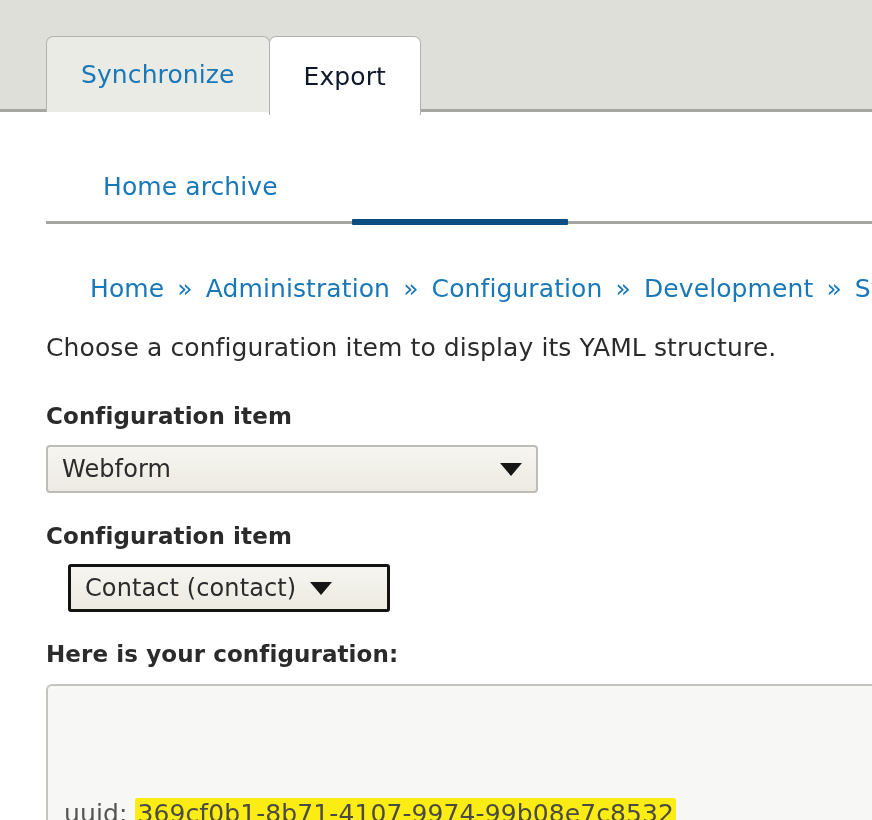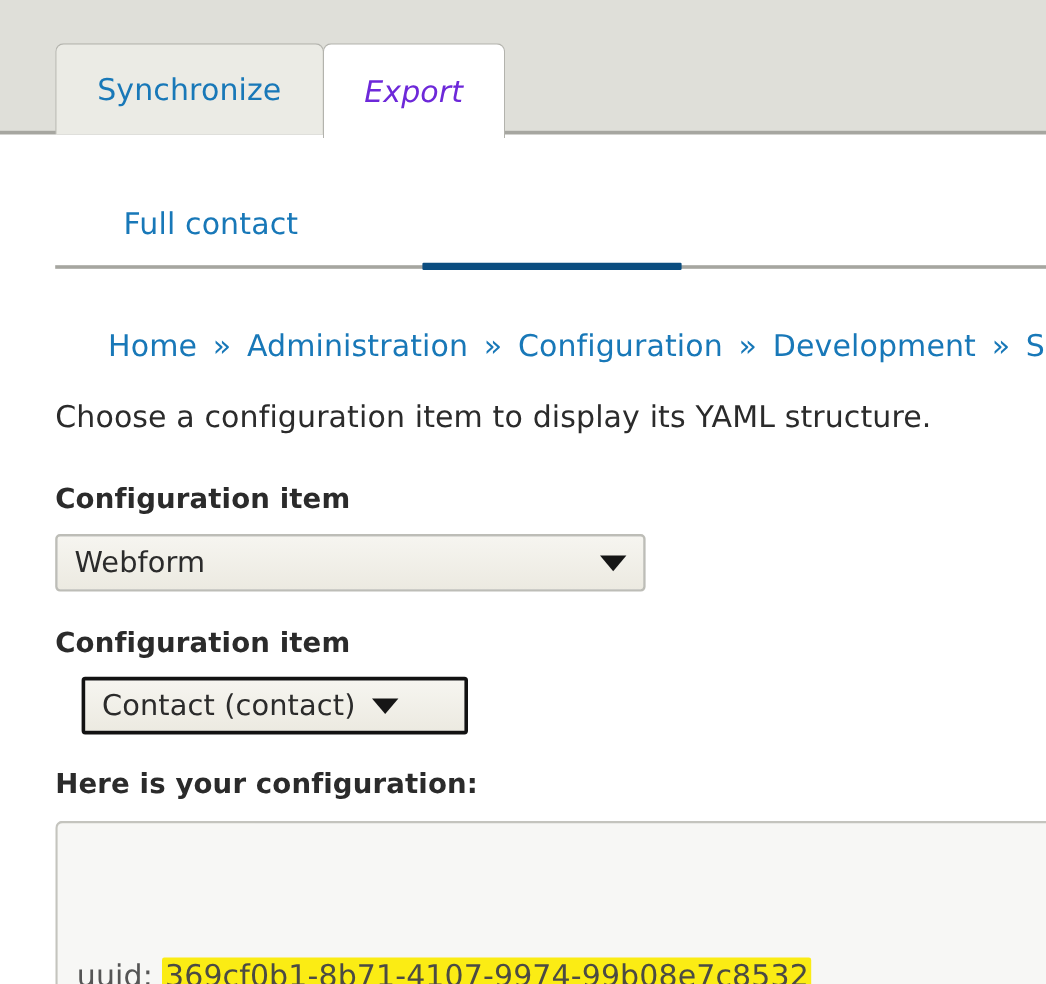--- a/index.html
+++ b/index.html
@@ -56,24 +56,23 @@
     padding: 0 34px;
     letter-spacing: 0.1px;
     position: relative;
   }
   .ptab + .ptab {
     margin-left: -1px;
   }
   .ptab.active {
     background: #ffffff;
     height: 79px;
-    color: #6d28d9;
+    color: #0f172a;
     z-index: 4;
     border-color: #b3b3ad;
-    font-style: italic;
   }
 
   
   .content {
     position: absolute;
     left: 0;
     top: 112px;
     width: 872px;
     background: #ffffff;
   }
@@ -244,21 +243,21 @@
       <span>Export</span>
     </div>
   </div>
 </div>
 
 <div class="content">
 
   <div class="secondary-tabs">
     <div class="secondary-tabs-line"></div>
     <div class="stab t1">
-      <span>Full contact</span>
+      <span>Home archive</span>
     </div>
     <div class="stab-underline"></div>
   </div>
 
   <div class="breadcrumb">
     <span class="crumb">Home</span>
     <span class="sep">»</span>
     <span class="crumb">Administration</span>
     <span class="sep">»</span>
     <span class="crumb">Configuration</span>

